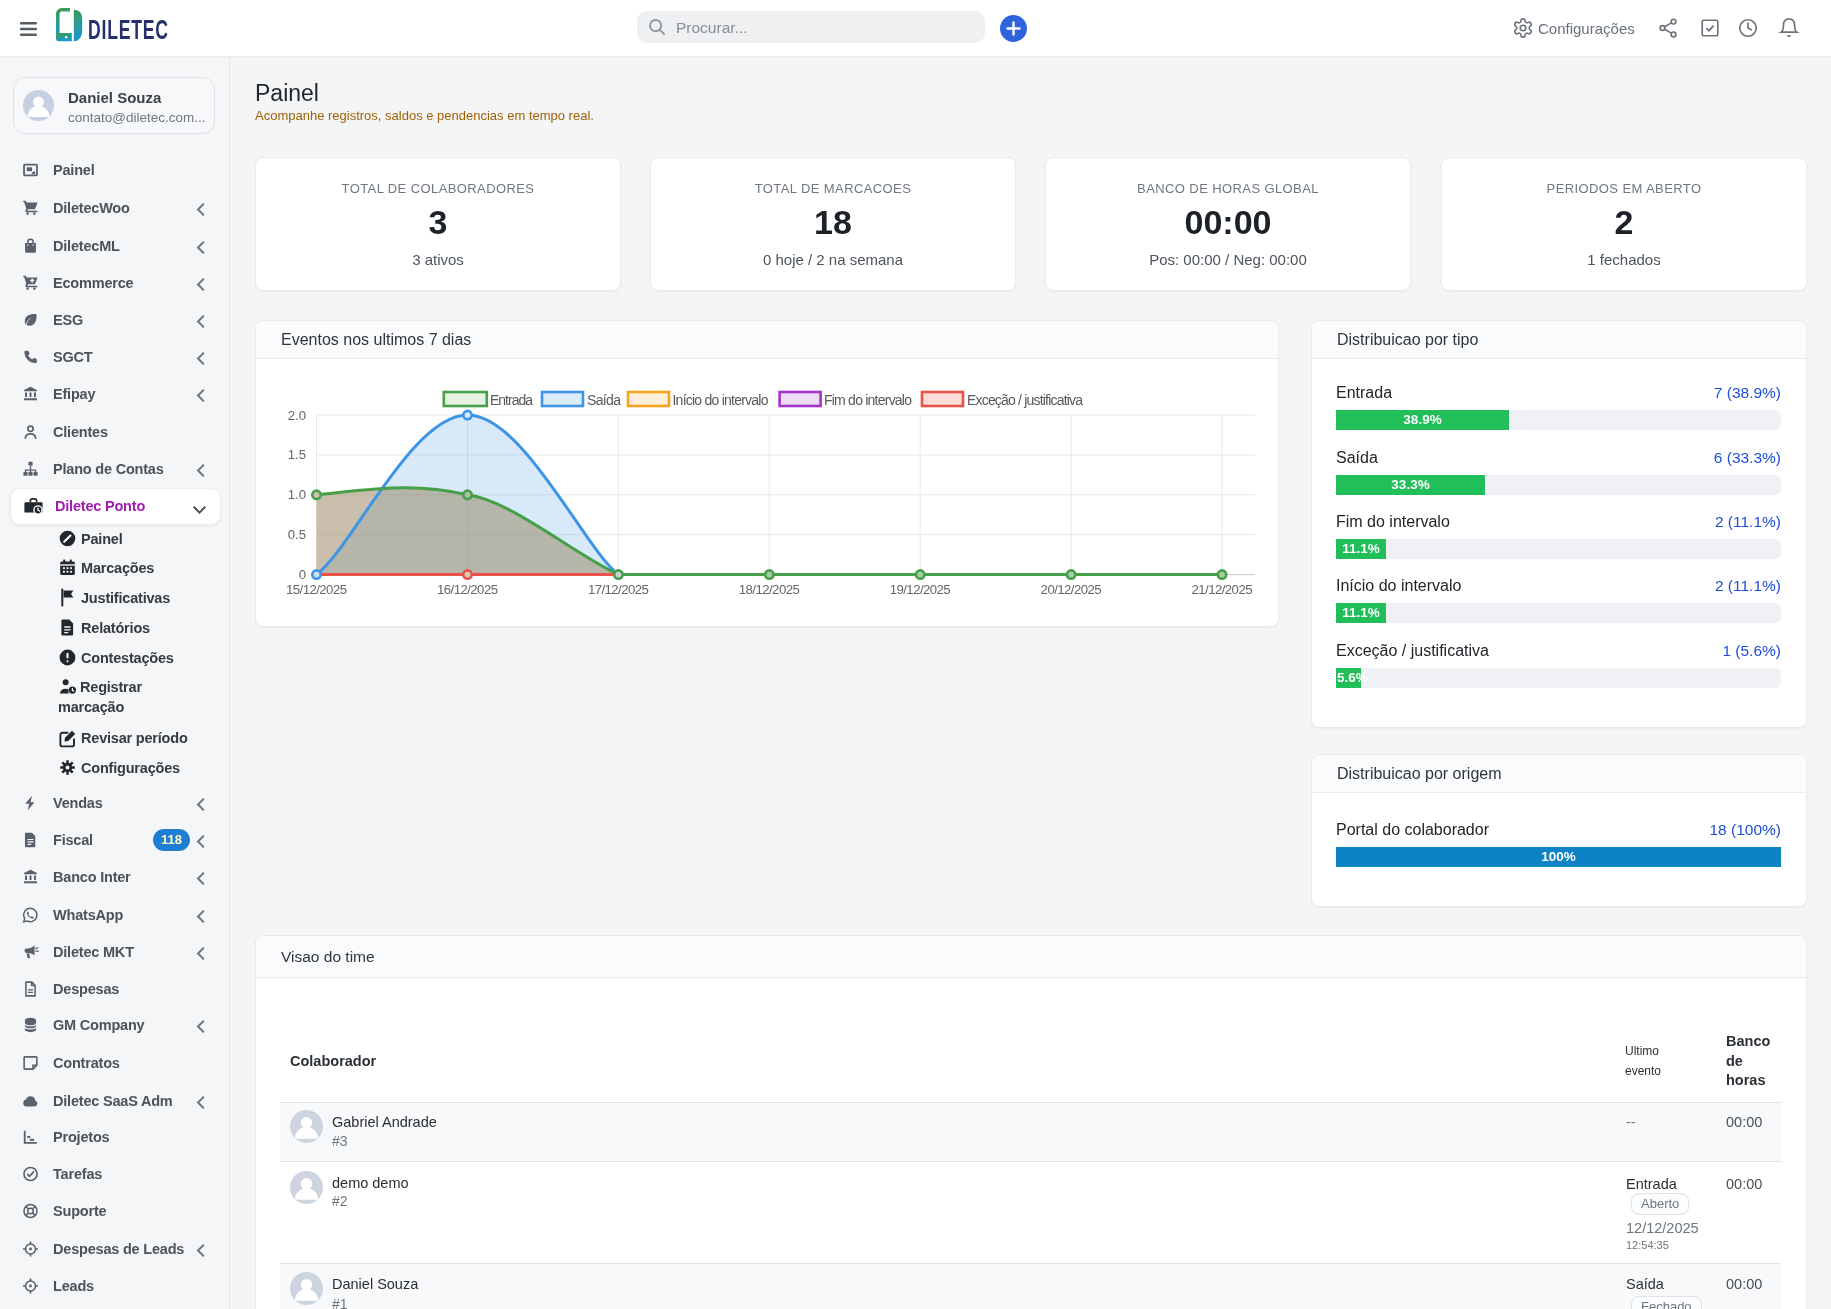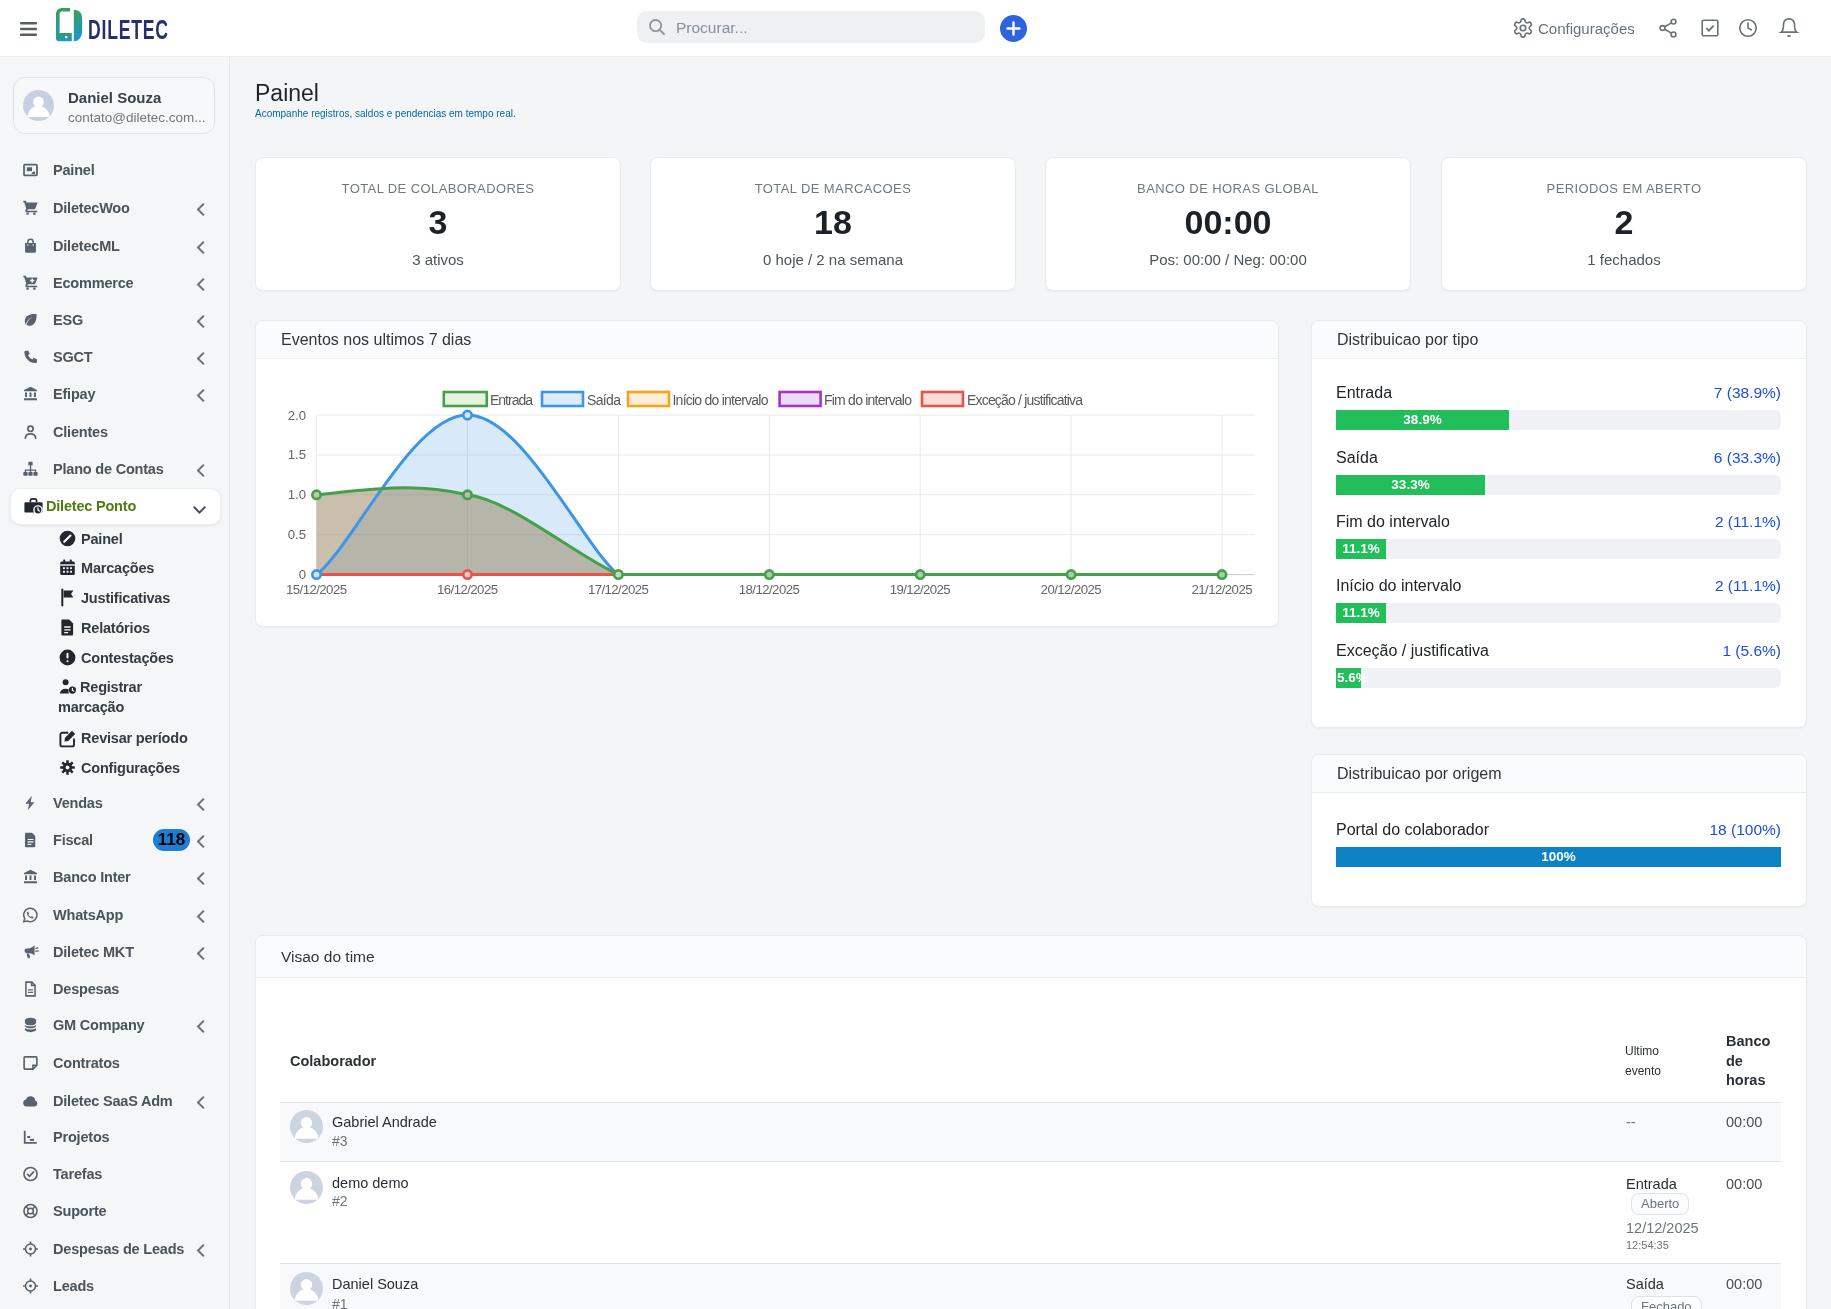--- a/index.html
+++ b/index.html
@@ -10,23 +10,23 @@
 #topbar{position:absolute;left:0;top:0;width:1831px;height:57px;background:#fff;border-bottom:1px solid #ededf0;z-index:5}
 
 #sidebar{position:absolute;left:0;top:57px;width:230px;height:1252px;background:#f5f6f7;border-right:1px solid #e4e7ea}
 .srow{position:absolute;left:22px;right:6px;height:36px;display:flex;align-items:center}
 .srow .lbl{font-size:14.5px;font-weight:bold;color:#4b535b;margin-left:14px;letter-spacing:-.2px}
 .srow svg.mi{flex:0 0 17px}
 .chev{position:absolute;right:18px;top:50%;margin-top:-6px}
 .sub{position:absolute;left:58px;right:6px;display:flex;align-items:center}
 .sub .lbl{font-size:14.5px;font-weight:bold;color:#343b42;margin-left:4px;letter-spacing:-.2px}
 #usercard{position:absolute;left:13px;top:20px;width:202px;height:57px;border:1px solid #dfe3e8;border-radius:12px;background:#f7f8f9}
-.badge118{position:absolute;left:131px;top:50%;margin-top:-11px;width:37px;height:22px;background:#1d7ed3;border-radius:11px;color:#000000;font-size:17px;font-weight:bold;text-align:center;line-height:22px}
+.badge118{position:absolute;left:131px;top:50%;margin-top:-11px;width:37px;height:22px;background:#1d7ed3;border-radius:11px;color:#fef9c3;font-size:13px;font-weight:bold;text-align:center;line-height:22px}
 .active-pill{position:absolute;left:10px;width:211px;height:37px;background:#fff;border:1px solid #eceef1;border-radius:10px;box-shadow:0 1px 3px rgba(30,40,50,.08);display:flex;align-items:center;padding-left:12px}
-.active-pill .lbl{font-size:14.5px;font-weight:bold;color:#4d7c0f;margin-left:2px;letter-spacing:-.2px}
+.active-pill .lbl{font-size:14.5px;font-weight:bold;color:#a21caf;margin-left:11px;letter-spacing:-.2px}
 
 .card{position:absolute;background:#fff;border:1px solid #e8ebee;border-radius:8px;box-shadow:0 1px 2px rgba(20,30,40,.04)}
 .kpi{width:366px;height:134px;top:157px;text-align:center}
 .kpi .t{margin-top:23px;font-size:13px;color:#6f7780;letter-spacing:.4px}
 .kpi .n{margin-top:7px;font-size:34px;font-weight:bold;color:#1c2127}
 .kpi .s{margin-top:9px;font-size:15px;color:#4d545b}
 .phead{height:38px;border-bottom:1px solid #e9ecef;background:#fafbfc;border-radius:8px 8px 0 0;display:flex;align-items:center;padding-left:25px;font-size:16px;color:#2f353b}
 
 .pitem{position:absolute;left:24px;right:25px}
 .pitem .row{display:flex;justify-content:space-between;align-items:center}
@@ -450,21 +450,21 @@
 
 <div class="srow" style="top:1210.5px">
       <svg class="mi" width="20" height="20" viewBox="0 0 20 20">
         <use href="#g-target"></use>
       </svg>
       <span class="lbl">Leads</span>
     </div>
 </div>
 <div id="content">
   <div class="abs" style="left:255px;top:80px;font-size:23px;color:#1f2429">Painel</div>
-  <div class="abs" style="left:255px;top:108px;font-size:10px;color:#0369a1">Acompanhe registros, saldos e pendencias em tempo real.</div>
+  <div class="abs" style="left:255px;top:108px;font-size:13px;color:#a16207">Acompanhe registros, saldos e pendencias em tempo real.</div>
 
   <div class="card kpi" style="left:255px">
       <div class="t">TOTAL DE COLABORADORES</div>
       <div class="n">3</div>
       <div class="s">3 ativos</div>
     </div>
   <div class="card kpi" style="left:650px">
       <div class="t">TOTAL DE MARCACOES</div>
       <div class="n">18</div>
       <div class="s">0 hoje / 2 na semana</div>

